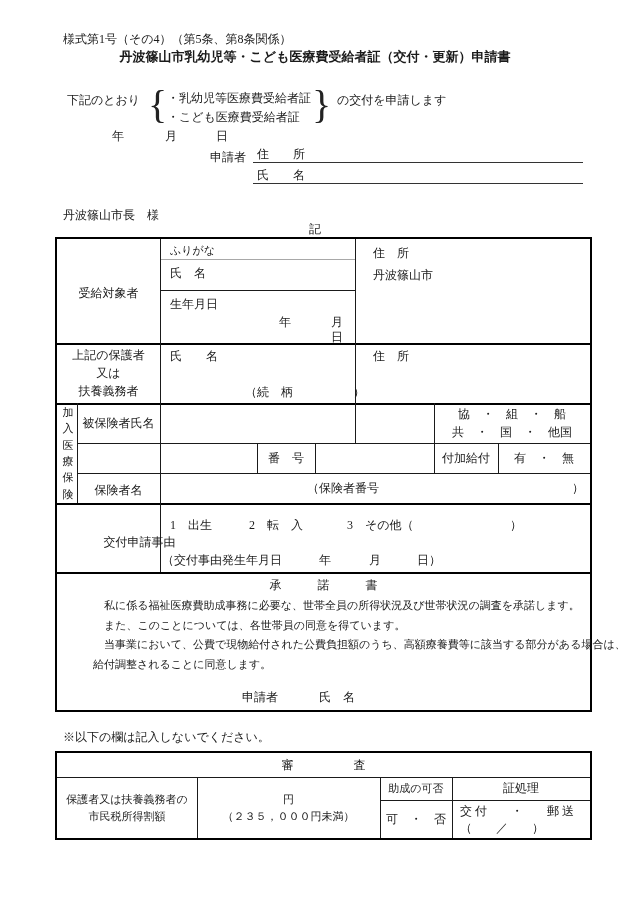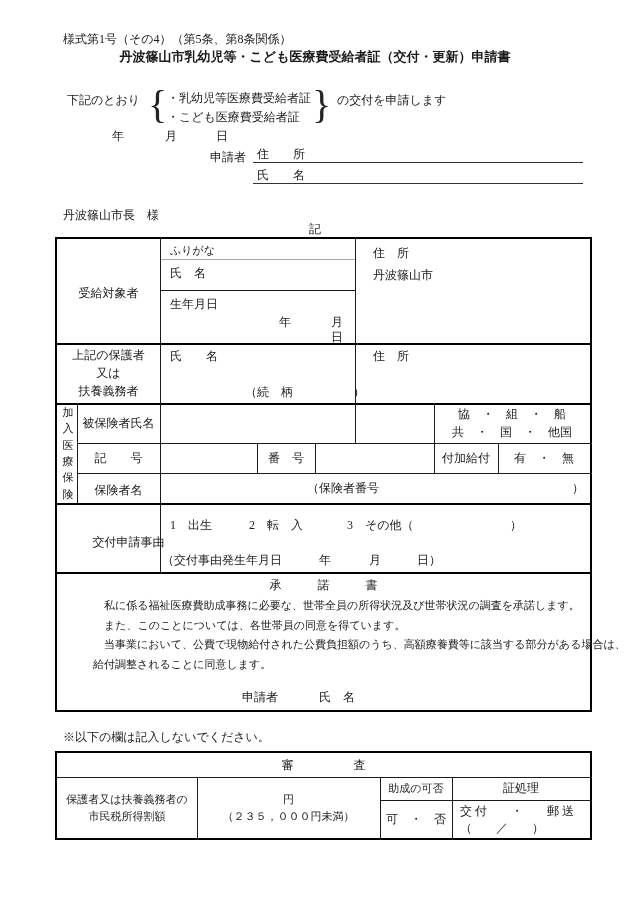--- a/index.html
+++ b/index.html
@@ -98,29 +98,28 @@
     <div class="abs" style="left:316px; top:109px;">住　所</div>
 
     <div class="vert-wrap" style="left:0; top:164px; width:20px; height:100px;">
       <div class="vert">加入医療保険</div>
     </div>
     <div class="cell" style="left:20px; top:164px; width:83px; height:40px;">被保険者氏名</div>
     <div class="cell col" style="left:377px; top:164px; width:156px; height:40px; line-height:18px;">
       <div>協　・　組　・　船</div>
       <div>共　・　国　・　他国</div>
     </div>
-    <div class="cell" style="left:20px; top:204px; width:83px; height:30px;">記　　号</div>
     <div class="cell" style="left:200px; top:204px; width:58px; height:30px;">番　号</div>
     <div class="cell" style="left:377px; top:204px; width:64px; height:30px;">付加給付</div>
     <div class="cell" style="left:441px; top:204px; width:92px; height:30px;">有　・　無</div>
     <div class="cell" style="left:20px; top:234px; width:83px; height:34px;">保険者名</div>
     <div class="abs" style="left:250px; top:241px;">（保険者番号</div>
     <div class="abs" style="left:515px; top:241px;">）</div>
 
-    <div class="cell" style="left:7px; top:264px; width:103px; height:78px;padding-left:26px;">交付申請事由</div>
+    <div class="cell" style="left:18px; top:264px; width:103px; height:78px;padding-left:26px;">交付申請事由</div>
     <div class="abs" style="left:113px; top:278px;">1　出生</div>
     <div class="abs" style="left:192px; top:278px;">2　転　入</div>
     <div class="abs" style="left:290px; top:278px;">3　その他（</div>
     <div class="abs" style="left:453px; top:278px;">）</div>
     <div class="abs" style="left:105px; top:313px;">（交付事由発生年月日</div>
     <div class="abs" style="left:262px; top:313px;">年</div>
     <div class="abs" style="left:312px; top:313px;">月</div>
     <div class="abs" style="left:360px; top:313px;">日）</div>
 
     <div class="abs center" style="width:533px; top:338px;">承　　　諾　　　書</div>

